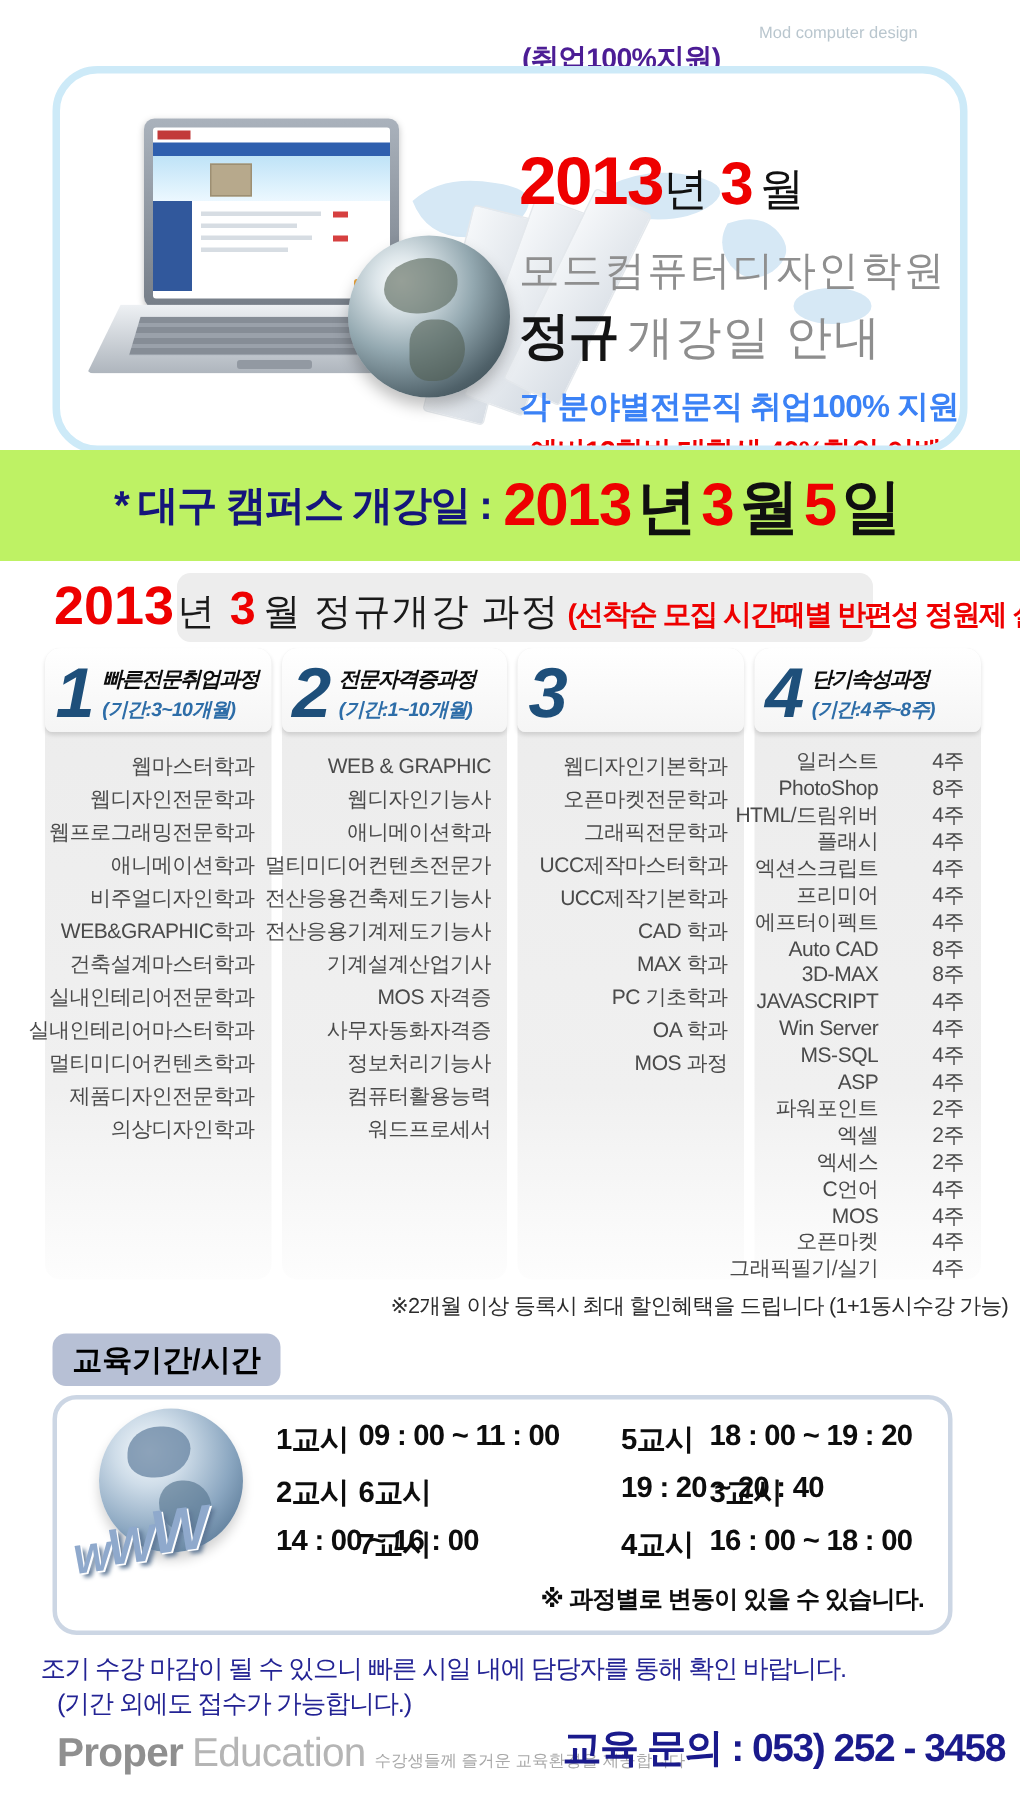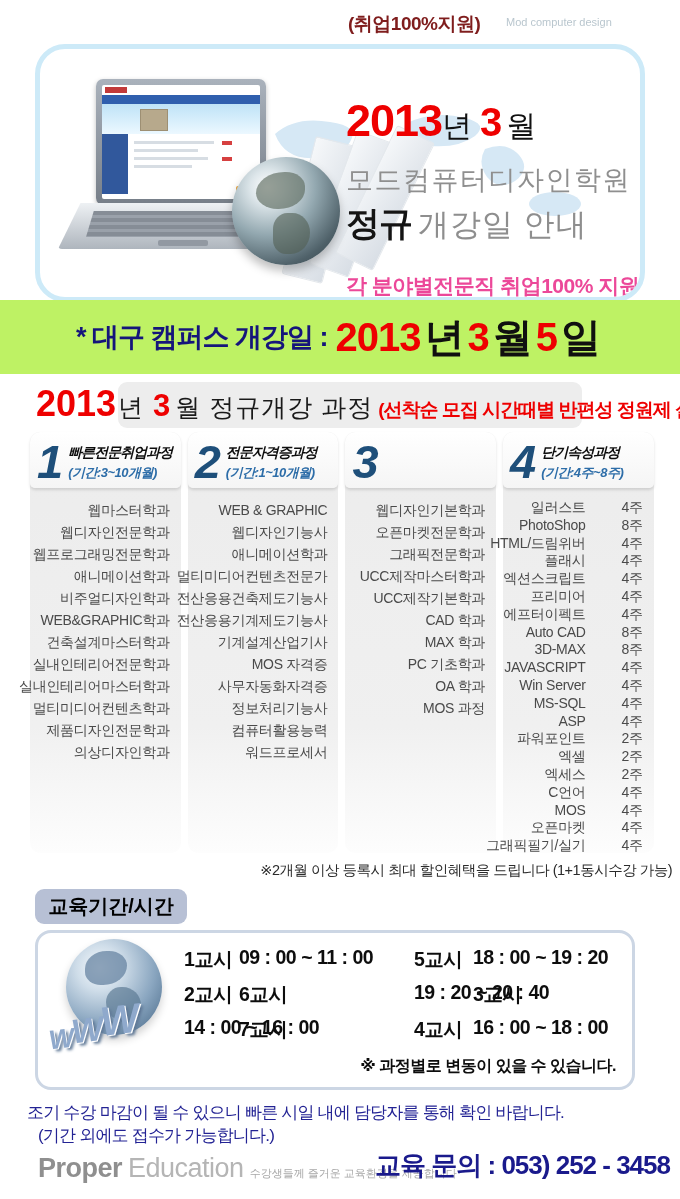--- a/index.html
+++ b/index.html
@@ -1,21 +1,21 @@
 <!DOCTYPE html>
 <html><head>
 <meta charset="utf-8">
 <style>
   html,body{margin:0;padding:0;}
   body{
     width:680px;height:1199px;position:relative;overflow:hidden;
     background:#ffffff;font-family:"Liberation Sans","DejaVu Sans",sans-serif;
   }
   
-  .badge{position:absolute;top:11px;left:348px;font-size:19px;font-weight:800;color:#7f1d1d;letter-spacing:-0.5px;}
+  .badge{position:absolute;top:26px;left:348px;font-size:19px;font-weight:800;color:#4c1d95;letter-spacing:-0.5px;}
   .brand{position:absolute;top:16px;left:506px;font-size:11px;color:#b9c6ce;}
 
   
   .banner{position:absolute;left:35px;top:44px;width:600px;height:248px;
     border:5px solid #cdeaf8;border-radius:30px;background:#ffffff;overflow:hidden;}
   .map-svg{position:absolute;left:195px;top:45px;z-index:0;}
   .papers{position:absolute;left:258px;top:78px;width:120px;height:160px;z-index:1;}
   .paper{position:absolute;width:40px;height:140px;background:linear-gradient(100deg,#f6f8fa,#d8dee5);
     border:1px solid #e4e8ec;border-radius:3px;}
   .paper:nth-child(1){left:0;top:12px;transform:rotate(14deg);}
@@ -48,21 +48,21 @@
   .banner-text{position:absolute;left:306px;top:46px;width:292px;z-index:5;}
   .bt-line1{white-space:nowrap;}
   .bt-year{font-size:45px;font-weight:800;color:#ee0000;letter-spacing:-1px;}
   .bt-ys{font-size:30px;color:#111;}
   .bt-month{font-size:40px;font-weight:800;color:#ee0000;margin-left:8px;}
   .bt-ms{font-size:30px;color:#111;margin-left:4px;}
   .bt-academy{margin-top:15px;font-size:27px;color:#8f8f8f;letter-spacing:1.5px;white-space:nowrap;}
   .bt-heading{margin-top:3px;white-space:nowrap;}
   .bt-head-bold{font-size:34px;font-weight:900;color:#141414;letter-spacing:-1px;}
   .bt-head-rest{font-size:31px;color:#8e8e8e;margin-left:6px;letter-spacing:1px;}
-  .bt-red1{margin-top:25px;font-size:21px;font-weight:800;color:#ec4899;letter-spacing:-0.5px;white-space:nowrap;}
+  .bt-red1{margin-top:10px;font-size:21px;font-weight:800;color:#3b82f6;letter-spacing:-0.5px;white-space:nowrap;}
   .bt-red2{margin-top:3px;font-size:19px;font-weight:800;color:#ee0000;letter-spacing:-0.5px;padding-left:7px;white-space:nowrap;}
 
   
   .campus-band{position:absolute;left:0;top:300px;width:680px;height:74px;background:#bef264;
     display:flex;align-items:center;justify-content:center;white-space:nowrap;}
   .campus-label{font-size:27px;font-weight:800;color:#15157b;letter-spacing:-1px;margin-right:8px;}
   .campus-big{font-size:40px;font-weight:800;letter-spacing:-1px;}
   .c-red{color:#ee0000;}
   .c-blk{color:#101010;margin:0 4px;}
 

